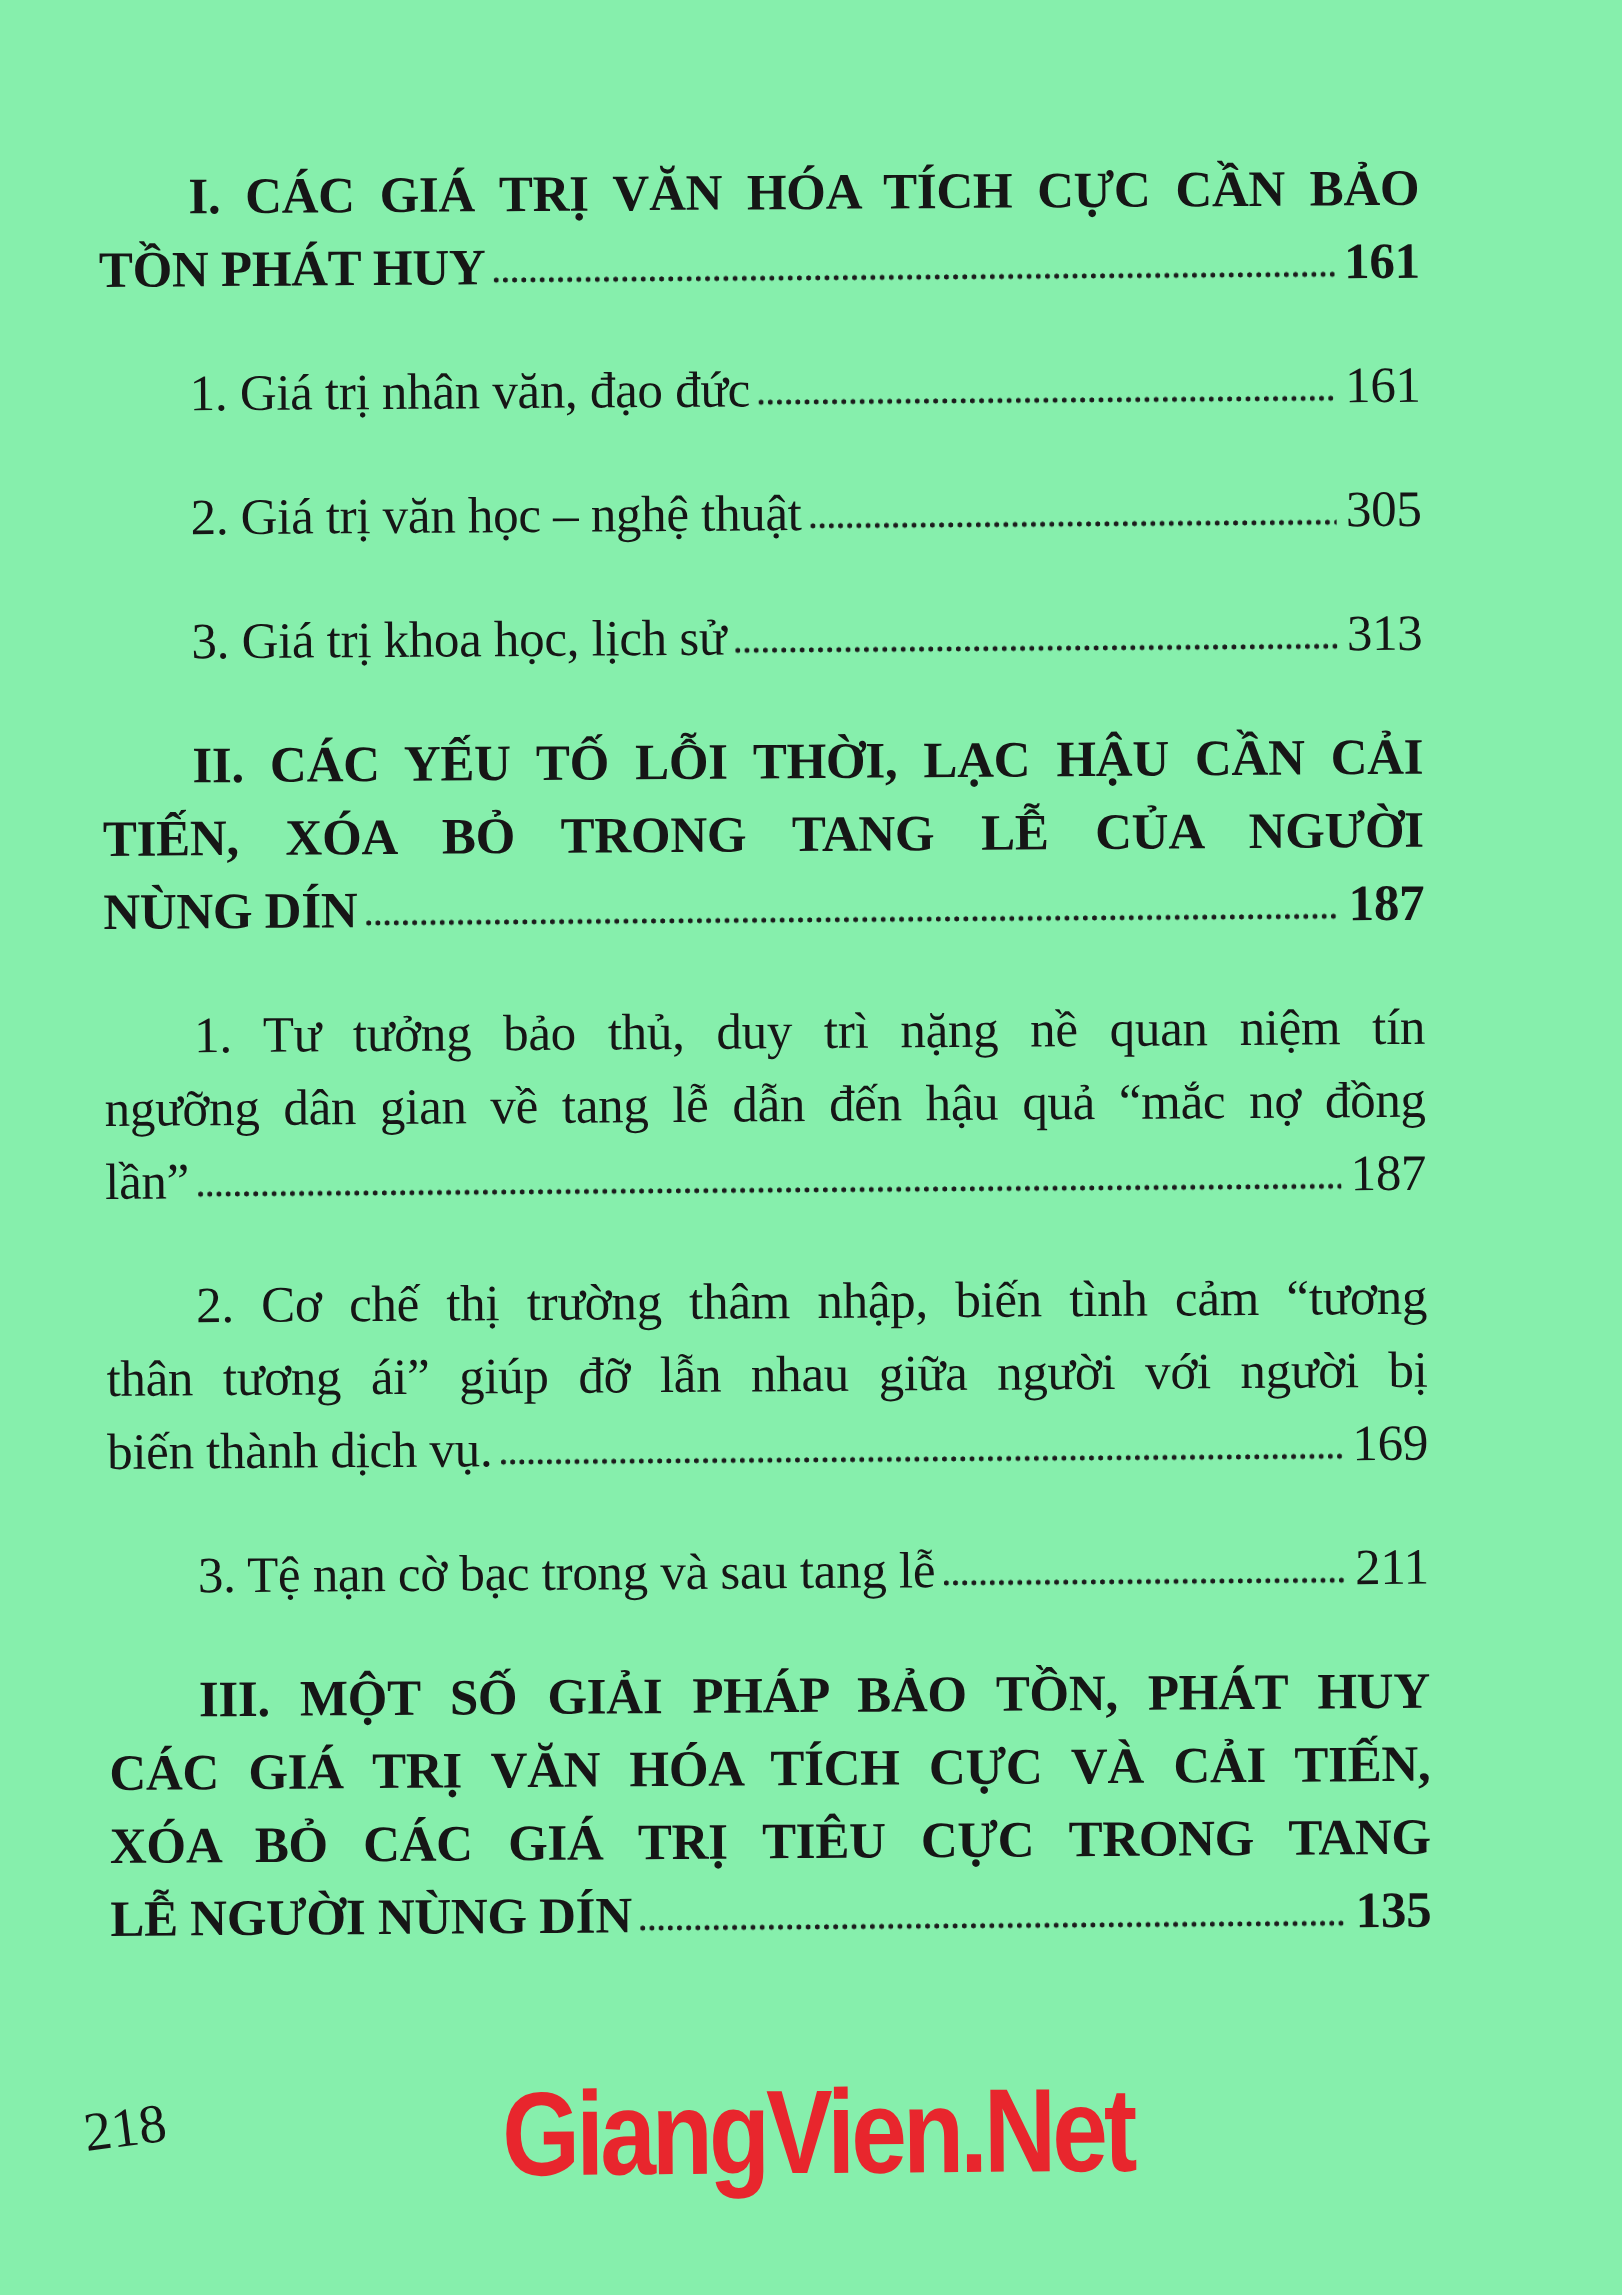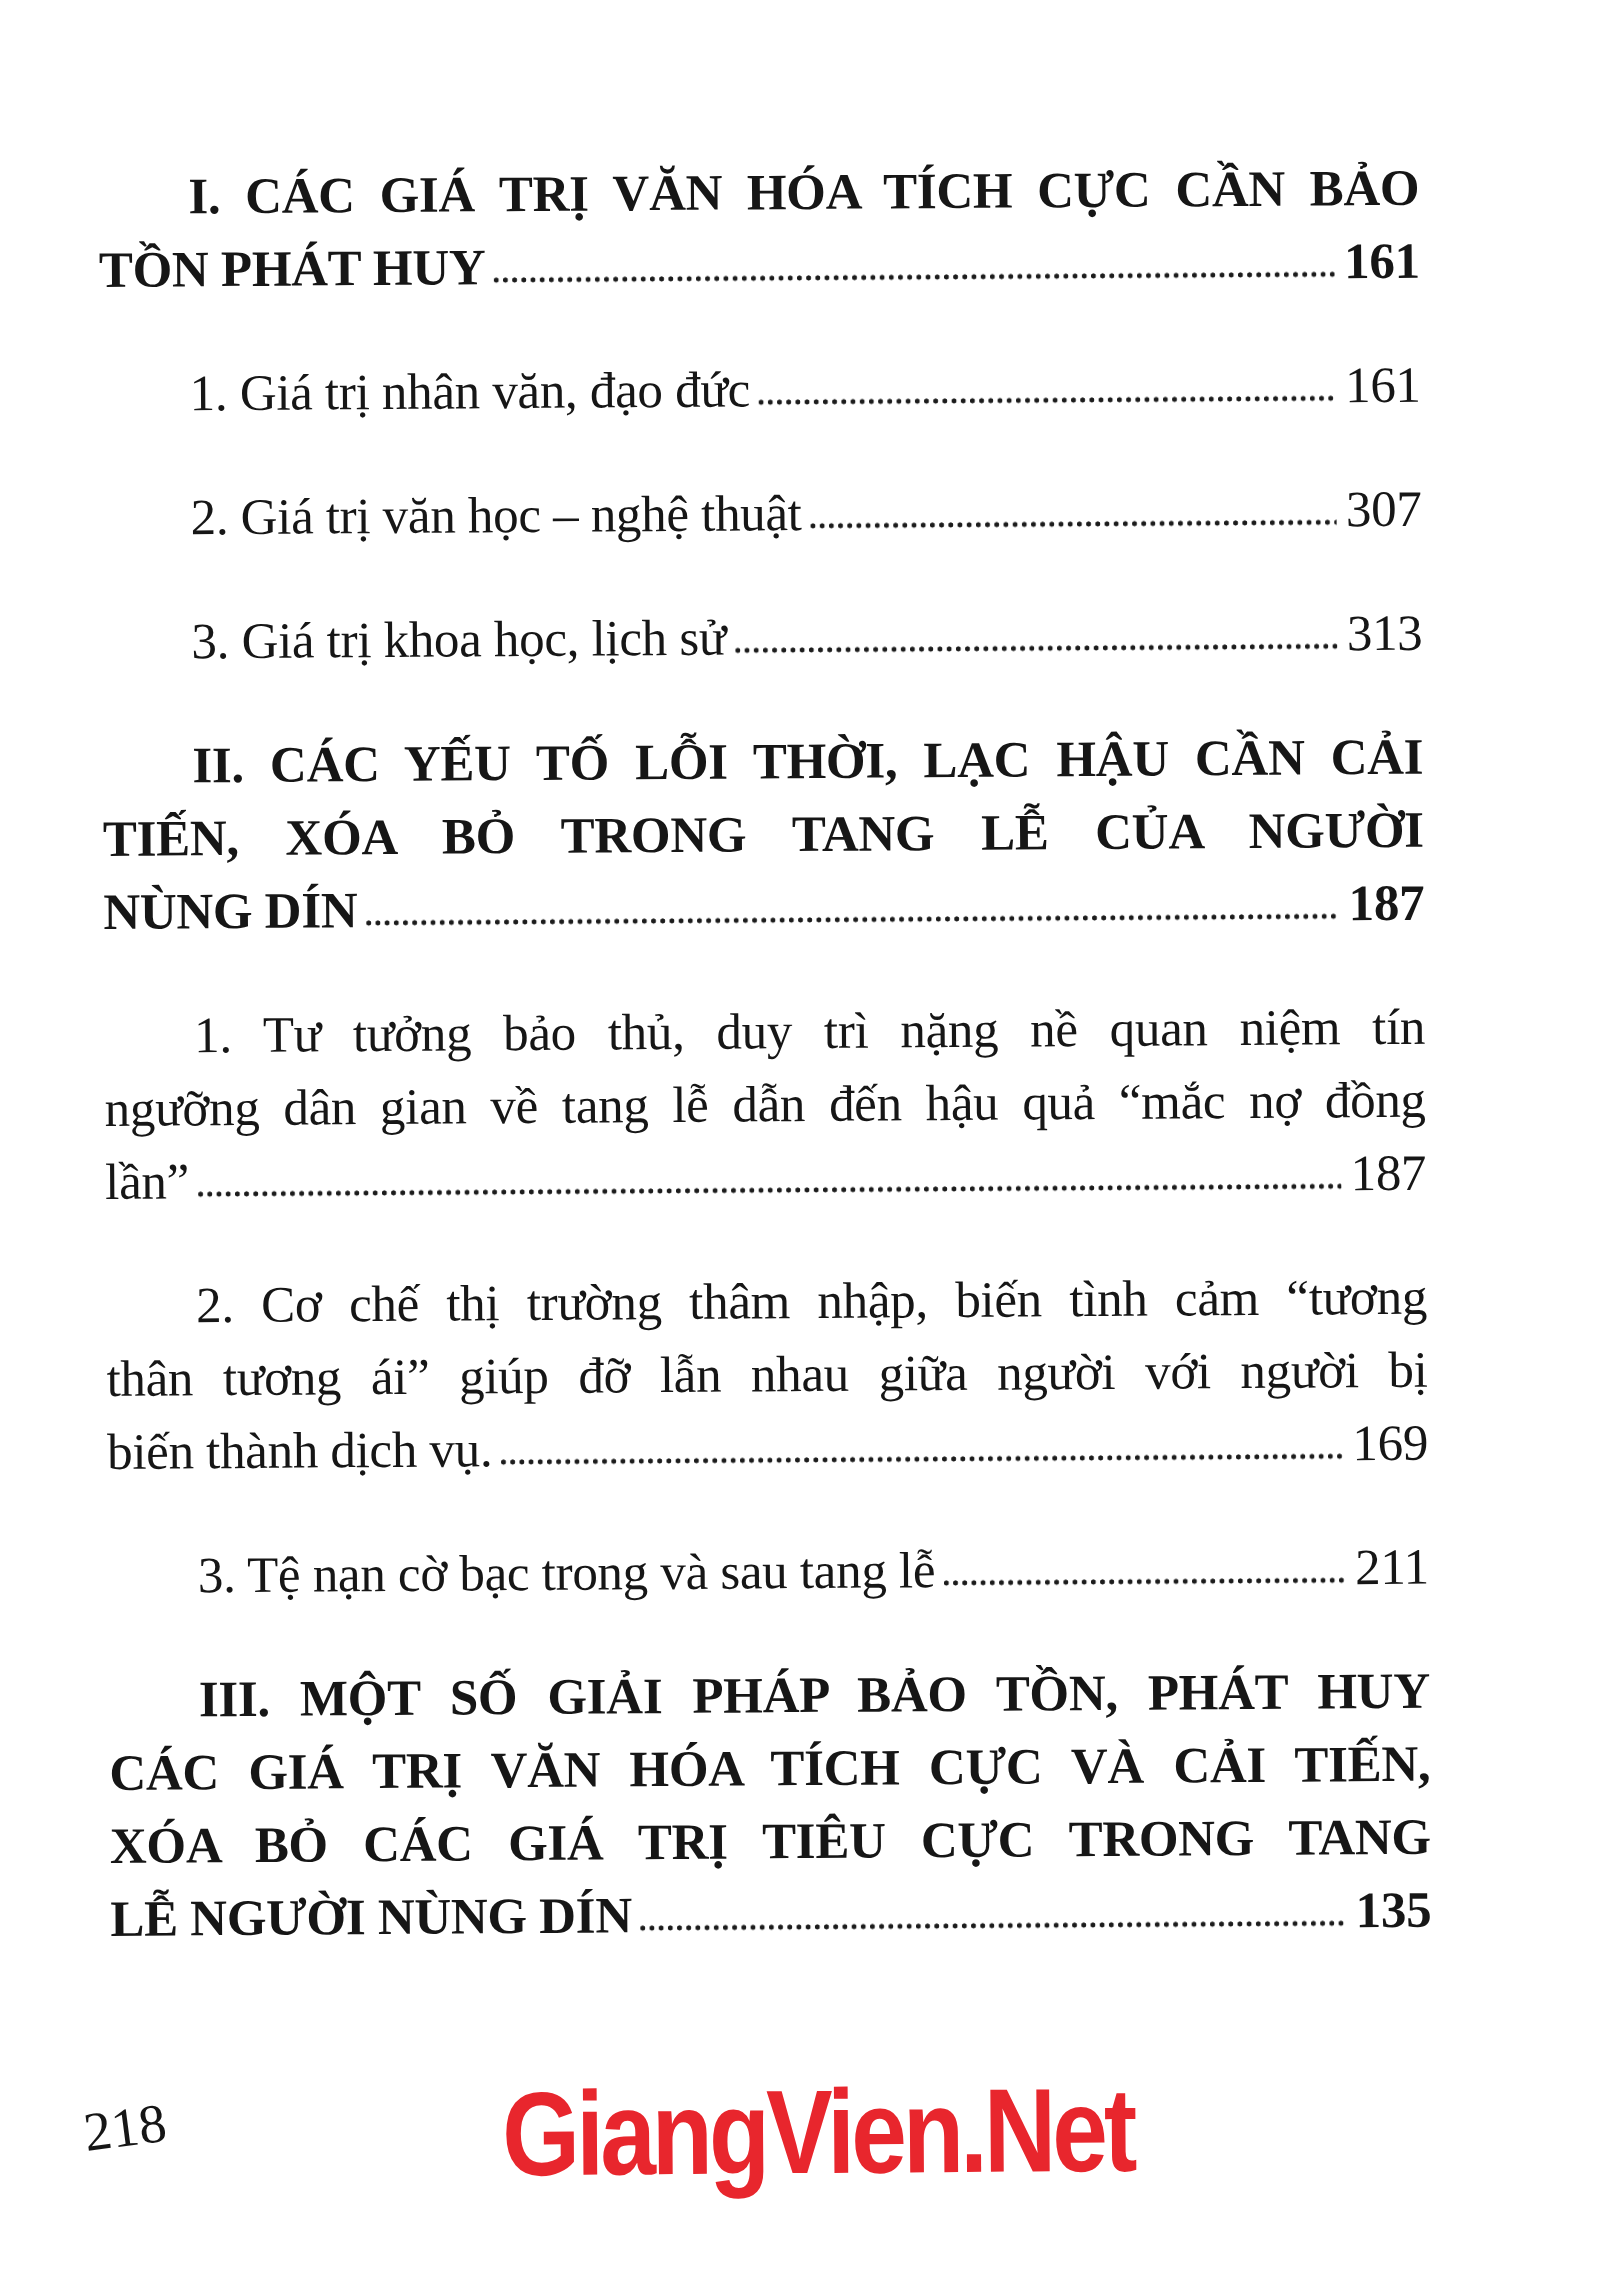--- a/index.html
+++ b/index.html
@@ -1,19 +1,19 @@
 <!DOCTYPE html>
 <html style="font-size:10.5px"><head>
 <meta charset="utf-8">
 <style>
   html,body{margin:0;padding:0;background:#d8d8d8;}
   .page{
     position:relative;
     width:1622px;height:2295px;
-    background:#ffffff;
+    background:#86efac;
     overflow:hidden;
     font-family:"Liberation Serif","DejaVu Serif",serif;
     color:#161616;
   }
   .sheet{
     position:absolute;left:0;top:0;width:100%;height:100%;
     transform:rotate(-0.4deg);
     transform-origin:50% 50%;
   }
   .toc{
@@ -84,21 +84,21 @@
           <span class="t">1. Giá trị nhân văn, đạo đức</span>
           <span class="leader"></span>
           <span class="pg">161</span>
         </div>
       </div>
 
       <div class="entry">
         <div class="toc-line leader-line first">
           <span class="t">2. Giá trị văn học – nghệ thuật</span>
           <span class="leader"></span>
-          <span class="pg">307</span>
+          <span class="pg">305</span>
         </div>
       </div>
 
       <div class="entry">
         <div class="toc-line leader-line first">
           <span class="t">3. Giá trị khoa học, lịch sử</span>
           <span class="leader"></span>
           <span class="pg">313</span>
         </div>
       </div>

